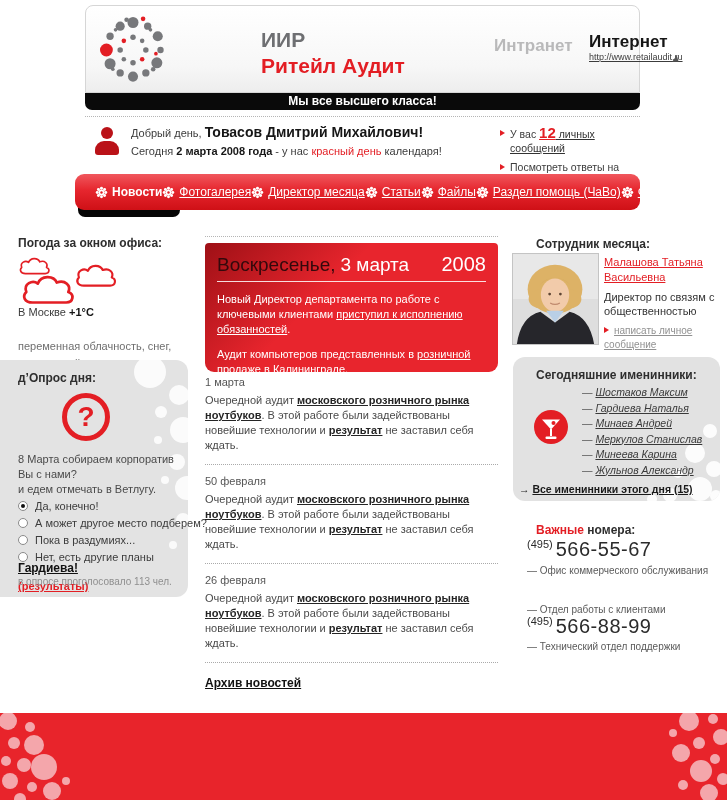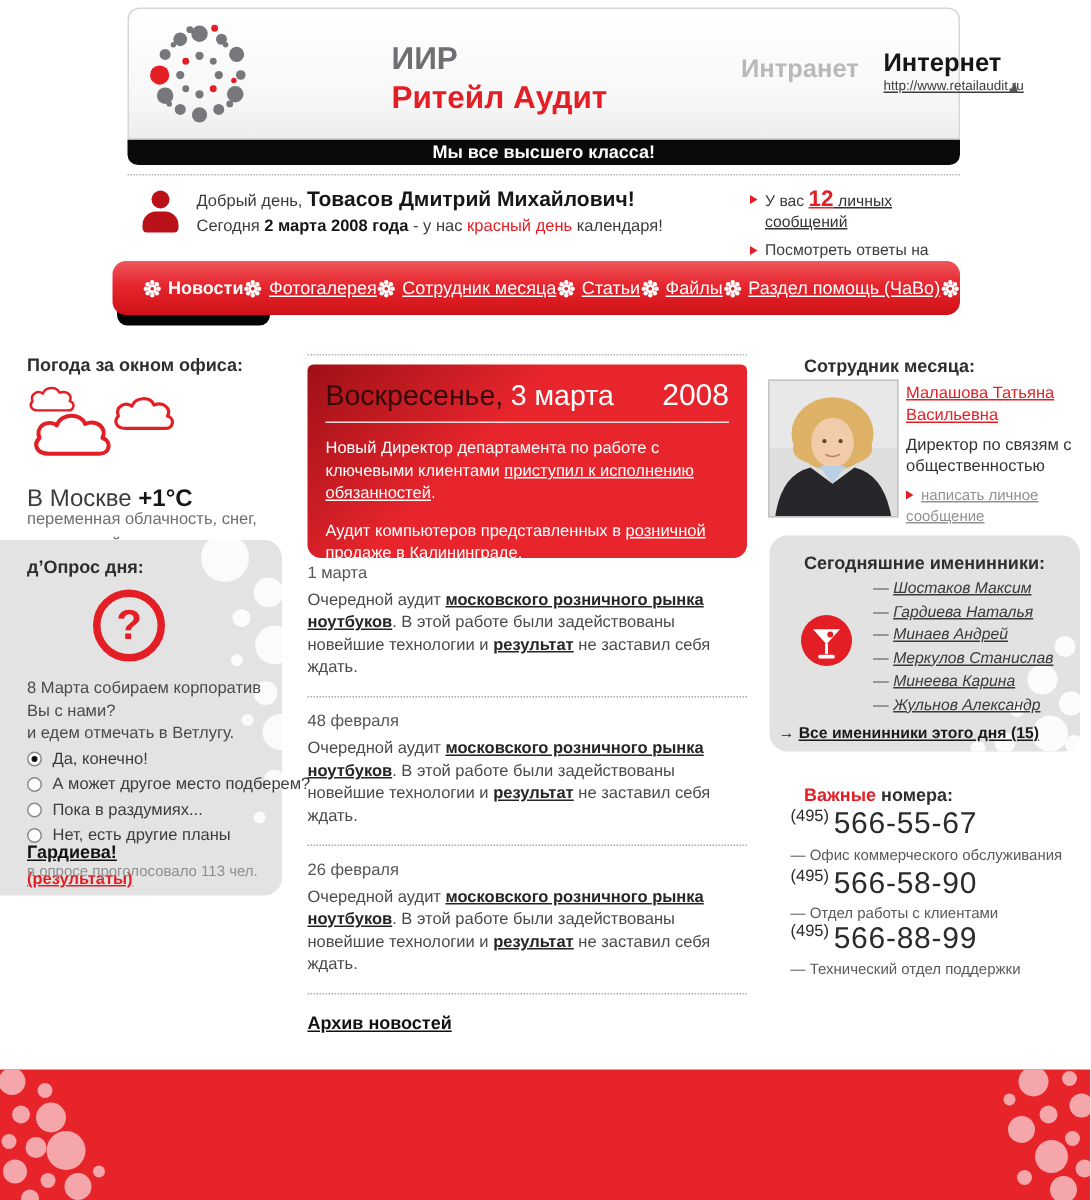--- a/index.html
+++ b/index.html
@@ -44,21 +44,21 @@
   .nav-bar { left:75px; top:174px; width:565px; height:36px; border-radius:9px;
     background:linear-gradient(180deg,#f0575d 0%,#e6262e 45%,#cf1016 100%);
     display:flex; align-items:center; justify-content:space-between; padding:0 20px; }
   .nav-item { display:flex; align-items:flex-end; gap:4px; color:#fff; font-size:12px; cursor:pointer; white-space:nowrap; }
   .nav-item .lbl { text-decoration:underline; }
   .nav-item.active .lbl { text-decoration:none; font-weight:bold; }
 
   
   .weather-title { left:18px; top:236px; font-size:12px; font-weight:bold; color:#2e2e2e; }
   .weather-icon { left:12px; top:255px; }
-  .weather-temp { left:18px; top:324px; font-size:16px; color:#3c3c3c; }
+  .weather-temp { left:18px; top:306px; font-size:11px; color:#3c3c3c; }
   .weather-temp b { color:#161616; }
   .weather-desc { left:18px; top:338px; font-size:11px; color:#6f6f6f; line-height:17px; }
 
   .poll-panel { left:0; top:360px; width:188px; height:237px; background:#e3e3e3; border-radius:0 12px 12px 0; overflow:hidden; }
   .poll-title { left:18px; top:371px; font-size:12px; font-weight:bold; color:#2e2e2e; }
   .q-icon { left:62px; top:393px; width:48px; height:48px; border:5px solid #e31e24; border-radius:50%;
     color:#e31e24; font-size:28px; font-weight:bold; text-align:center; line-height:38px; background:#fff0; }
   .poll-q { left:18px; top:452px; font-size:11px; color:#4a4a4a; line-height:15px; }
   .poll-opts { left:18px; top:500px; font-size:11px; color:#3c3c3c; }
   .opt { display:flex; align-items:center; gap:7px; margin-bottom:5px; cursor:pointer; }
@@ -233,21 +233,21 @@
             <circle cx="11.6" cy="7" r="1.6"></circle>
             <circle cx="10.3" cy="10.3" r="1.6"></circle>
             <circle cx="7" cy="11.6" r="1.6"></circle>
             <circle cx="3.7" cy="10.3" r="1.6"></circle>
             <circle cx="2.4" cy="7" r="1.6"></circle>
             <circle cx="3.7" cy="3.7" r="1.6"></circle>
             <circle cx="7" cy="7" r="3.2"></circle>
           </g>
           <circle cx="7" cy="7" r="1.3" fill="#e31e24"></circle>
         </svg>
-      <span class="lbl">Сотрудник месяца</span>
+      <span class="lbl">Директор месяца</span>
     </div>
     <div class="nav-item">
       <svg width="13" height="13" viewBox="0 0 14 14">
           <g fill="#fff">
             <circle cx="7" cy="2.4" r="1.6"></circle>
             <circle cx="10.3" cy="3.7" r="1.6"></circle>
             <circle cx="11.6" cy="7" r="1.6"></circle>
             <circle cx="10.3" cy="10.3" r="1.6"></circle>
             <circle cx="7" cy="11.6" r="1.6"></circle>
             <circle cx="3.7" cy="10.3" r="1.6"></circle>
@@ -386,21 +386,21 @@
     </div>
   </div>
 
   <div class="abs news-list">
     <div>
       <div class="news-date">1 марта</div>
       <div class="news-text"><span>Очередной аудит </span><span class="news-link">московского розничного рынка ноутбуков</span><span>. В этой работе были задействованы новейшие технологии и </span><span class="news-link">результат</span><span> не заставил себя ждать.</span></div>
       <div class="news-sep"></div>
     </div>
     <div>
-      <div class="news-date">48 февраля</div>
+      <div class="news-date">50 февраля</div>
       <div class="news-text"><span>Очередной аудит </span><span class="news-link">московского розничного рынка ноутбуков</span><span>. В этой работе были задействованы новейшие технологии и </span><span class="news-link">результат</span><span> не заставил себя ждать.</span></div>
       <div class="news-sep"></div>
     </div>
     <div>
       <div class="news-date">26 февраля</div>
       <div class="news-text"><span>Очередной аудит </span><span class="news-link">московского розничного рынка ноутбуков</span><span>. В этой работе были задействованы новейшие технологии и </span><span class="news-link">результат</span><span> не заставил себя ждать.</span></div>
       <div class="news-sep"></div>
     </div>
     <span class="archive-link">Архив новостей</span>
   </div>
@@ -464,23 +464,20 @@
     <span class="lnk">Все именинники этого дня (15)</span>
   </div>
 
   <div class="abs phones-title">
     <span class="red">Важные</span><span class="blk"> номера:</span>
   </div>
   <div class="phone-row" style="top:538px;">
     <span class="phone-code">(495) </span><span class="phone-num">566-55-67</span>
   </div>
   <div class="phone-cap" style="top:565px;">—  Офис коммерческого обслуживания</div>
-  <div class="phone-row" style="top:578px;">
-    <span class="phone-code">(495) </span><span class="phone-num">566-58-90</span>
-  </div>
   <div class="phone-cap" style="top:604px;">—  Отдел работы с клиентами</div>
   <div class="phone-row" style="top:615px;">
     <span class="phone-code">(495) </span><span class="phone-num">566-88-99</span>
   </div>
   <div class="phone-cap" style="top:641px;">—  Технический отдел поддержки</div>
 
   <div class="abs footer">
     <svg class="abs" style="left:0;top:0;" width="150" height="87" viewBox="0 0 150 87">
       <g fill="#f4a6ab">
         <circle cx="8" cy="8" r="9"></circle>

